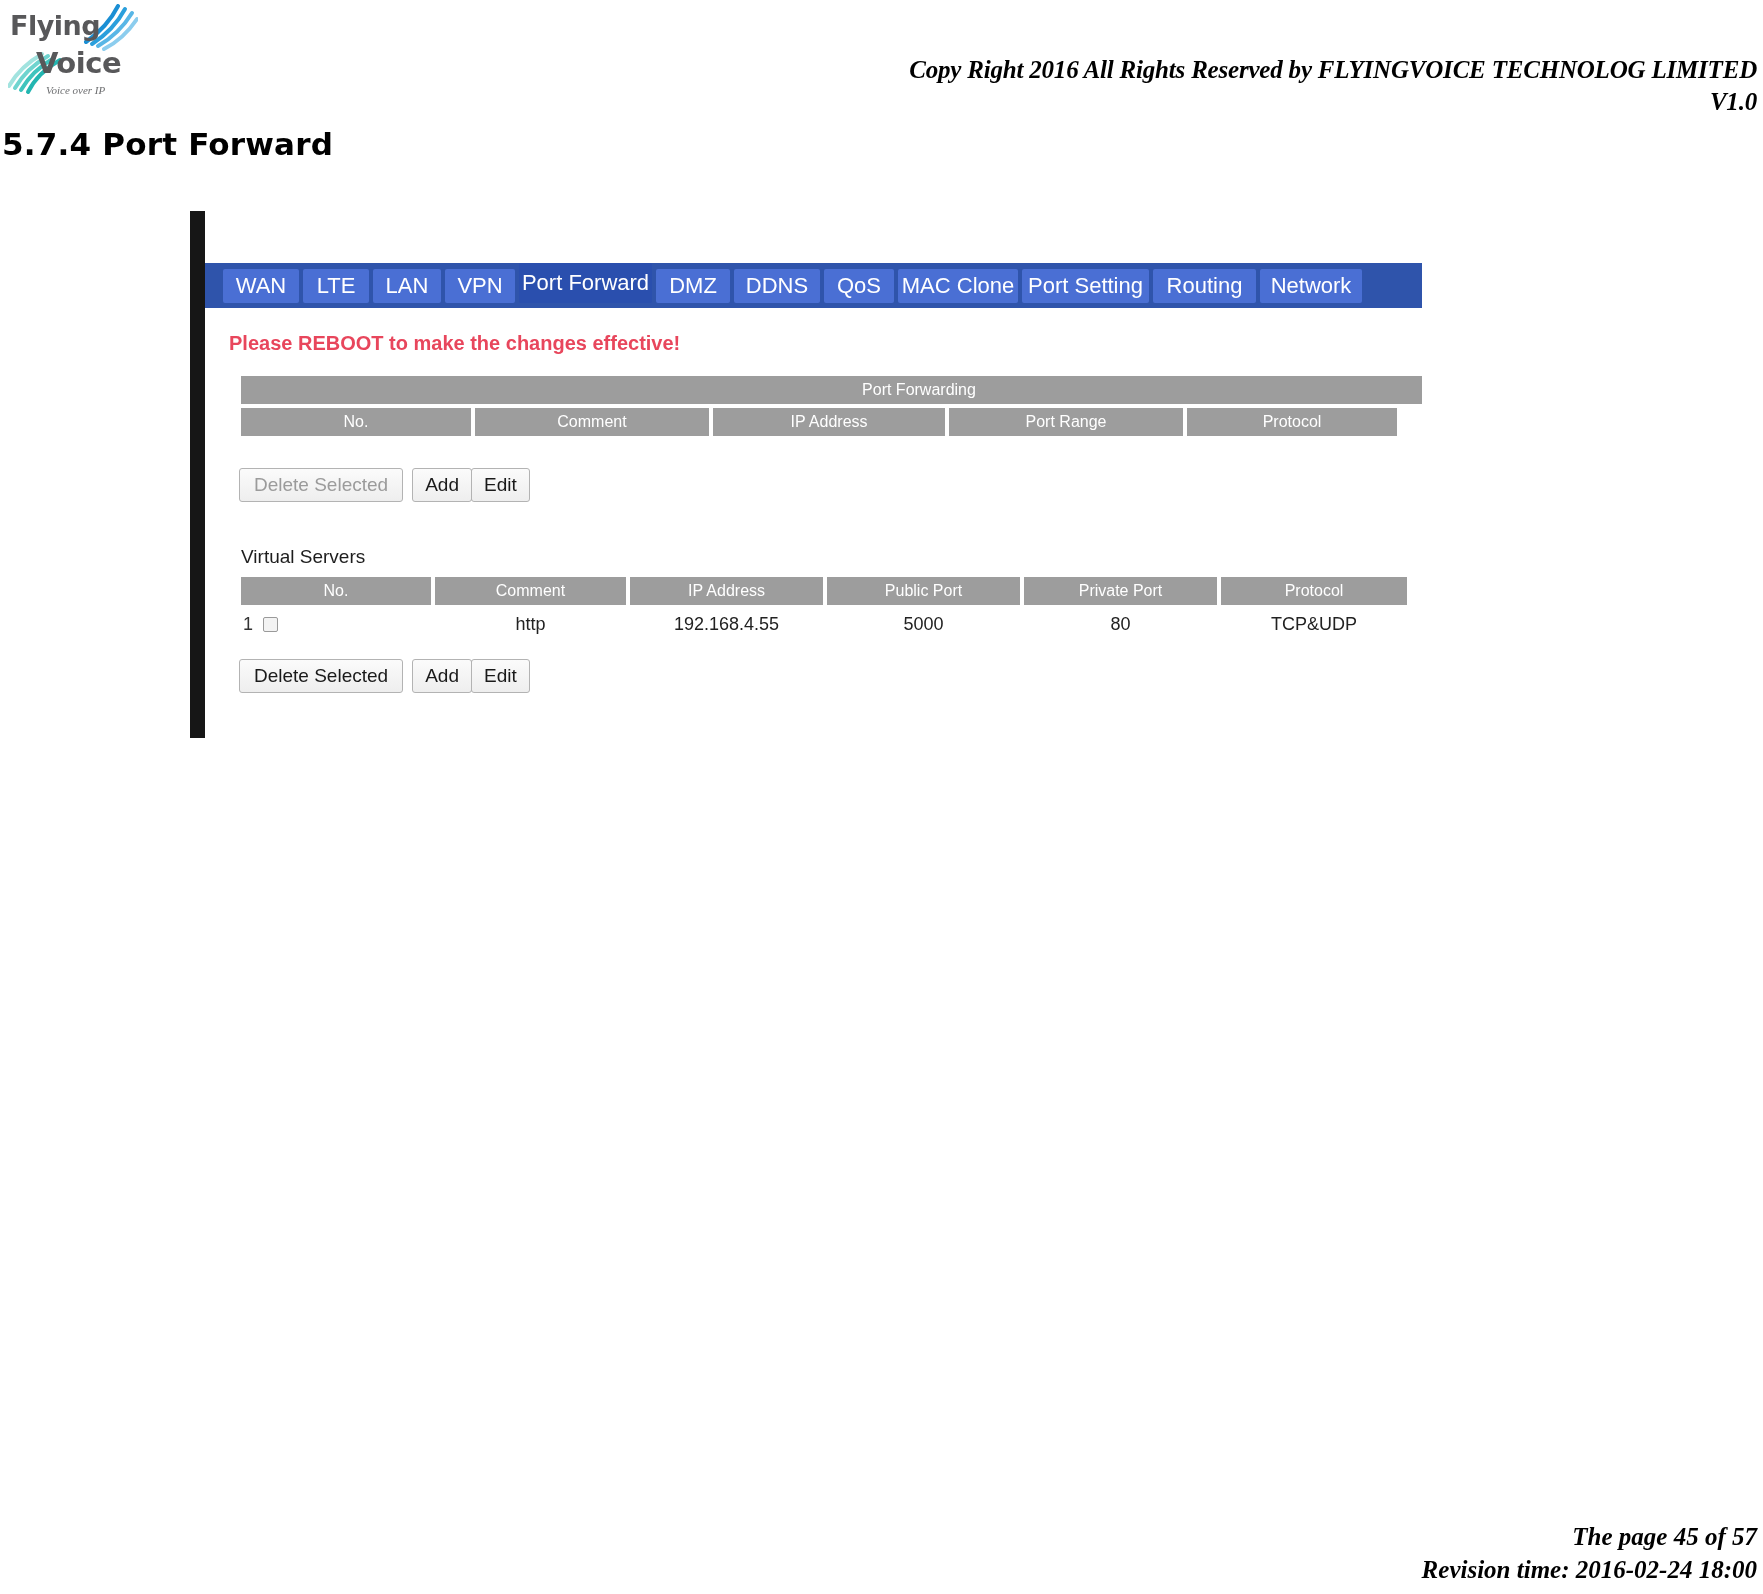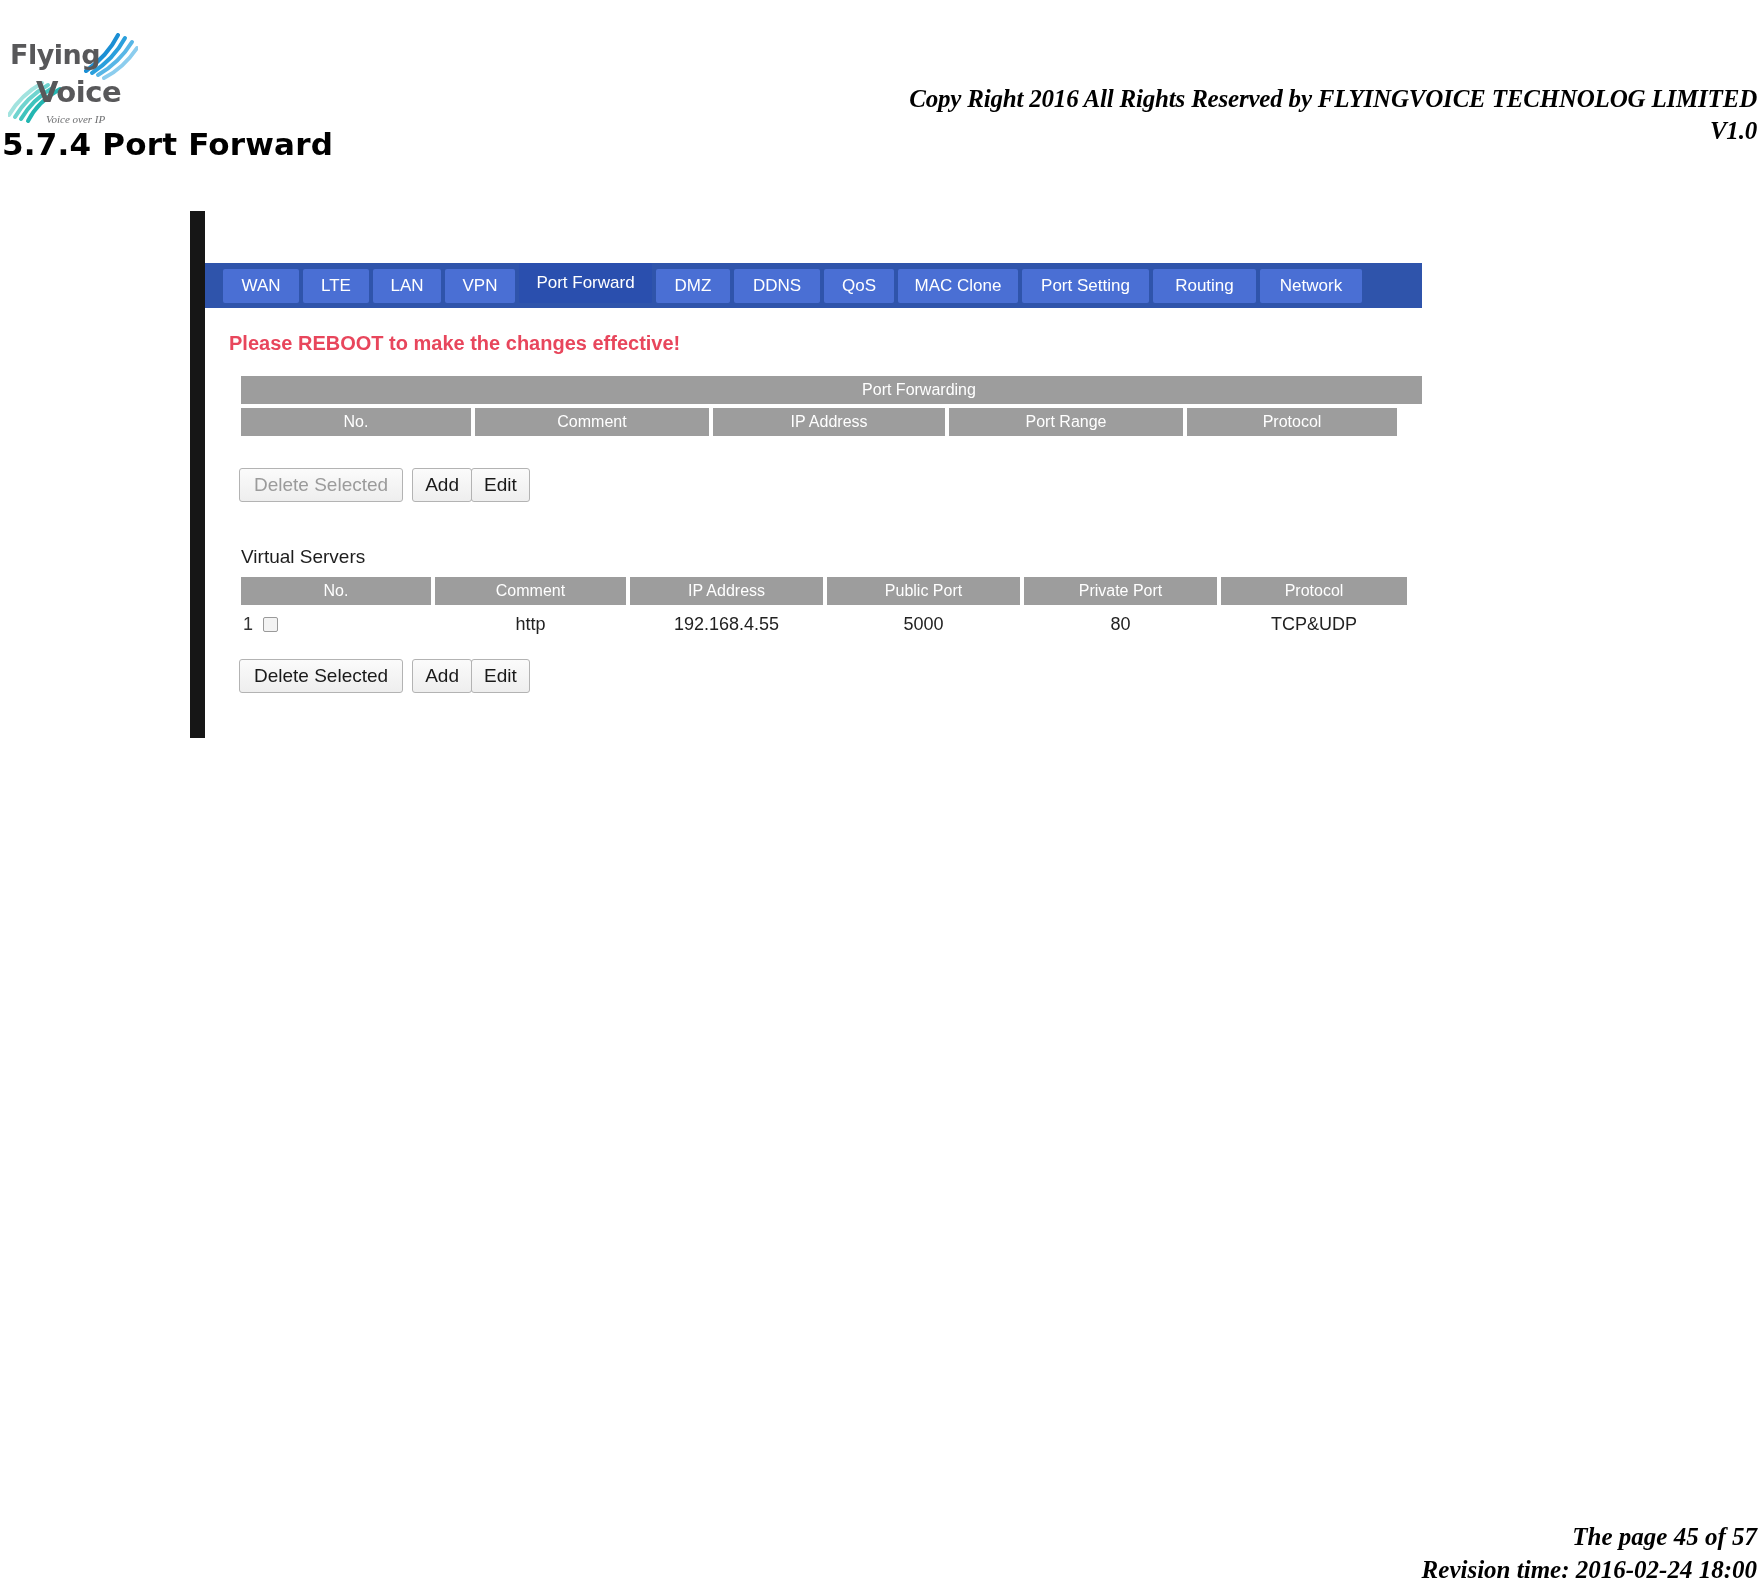--- a/index.html
+++ b/index.html
@@ -14,21 +14,20 @@
     font-family: "Liberation Sans", sans-serif;
     overflow: hidden;
   }
 
   
   .doc-header {
     position: absolute;
     top: 0; left: 0;
     width: 1763px;
     height: 135px;
-    margin-top: 29px;
   }
   .logo {
     position: absolute;
     left: 8px;
     top: 4px;
     width: 130px;
     height: 105px;
   }
   .logo-text-flying, .logo-text-voice {
     position: absolute;
@@ -145,21 +144,21 @@
     width: 1217px;
     background: #2f54ab;
   }
   .subtab {
     position: absolute;
     top: 6px;
     height: 34px;
     background: #4a6fd4;
     color: #ffffff;
     font-family: "Liberation Sans", sans-serif;
-    font-size: 17px;
+    font-size: 22px;
     display: flex;
     align-items: center;
     justify-content: center;
     border-radius: 2px;
     white-space: nowrap;
   }
   .subtab.active { background: #2a4fae; }
 
   
   .content { position: absolute; left: 0; top: 97px; width: 1217px; height: 430px; background: #fff; }

